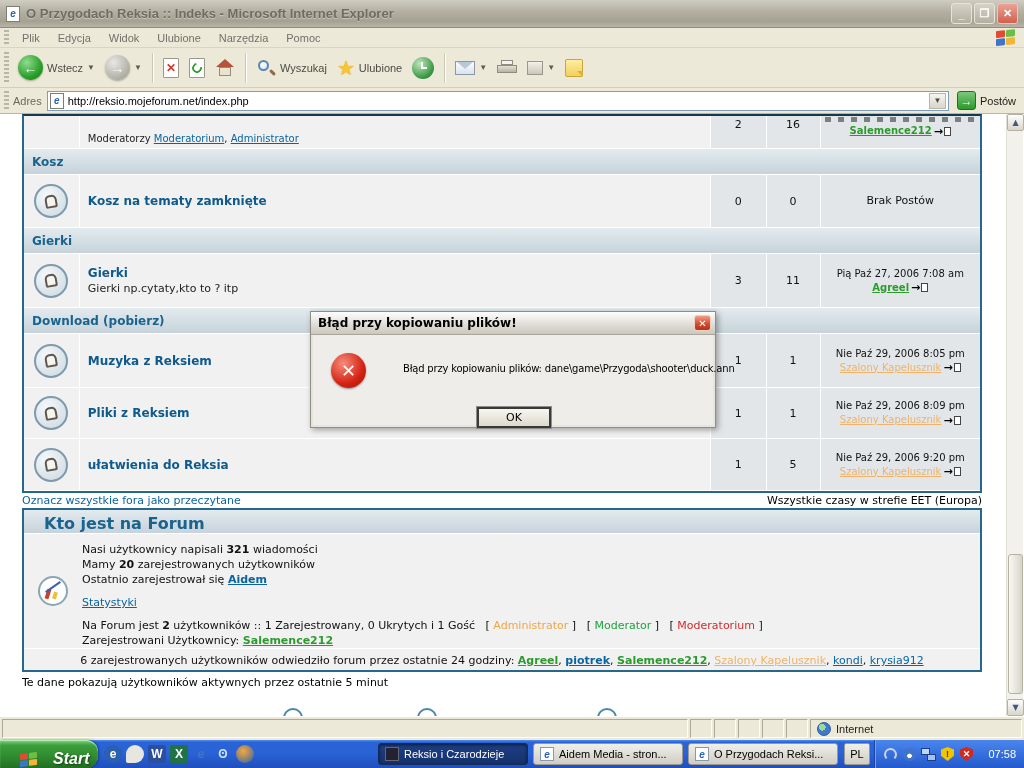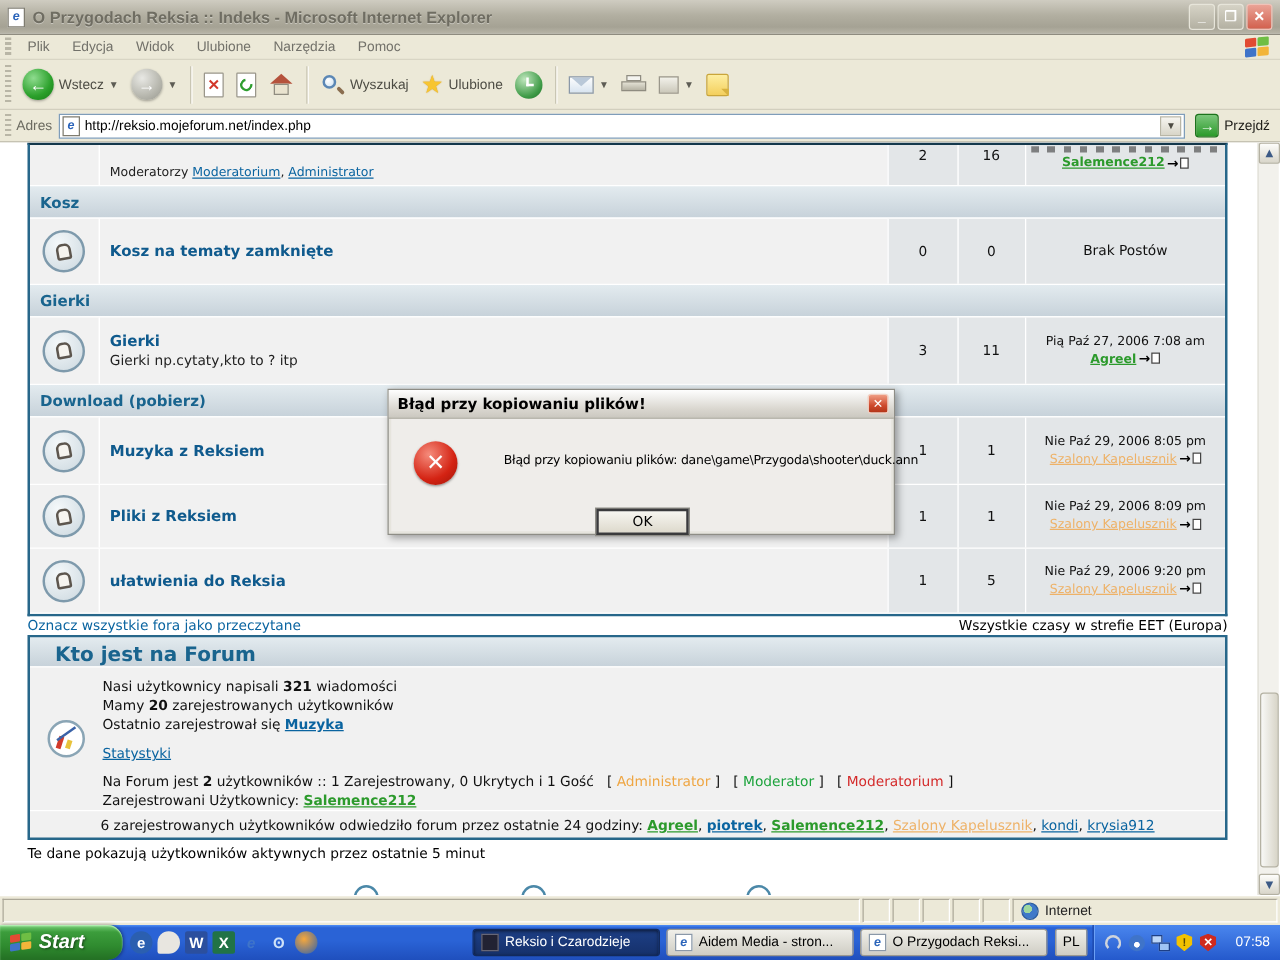--- a/index.html
+++ b/index.html
@@ -182,21 +182,21 @@
   .pane.small { width:22px; }
   .pane.zone { width:212px; display:flex; align-items:center; gap:5px; padding:0 6px; font-size:11px; color:#222; }
   .globe { width:14px; height:14px; border-radius:50%;
     background:radial-gradient(circle at 35% 35%,#9fd89f 0 30%,#3f79c9 32%); border:1px solid #2c5c9e; }
 
   
   .taskbar { position:absolute; left:0; top:740px; width:1024px; height:28px;
     background:linear-gradient(to bottom,#4f8ff7 0%,#2a63d6 8%,#2a63d6 45%,#1f4fbd 100%); display:flex; align-items:center; }
   .startbtn { width:98px; height:28px; border-radius:0 12px 12px 0;
     background:linear-gradient(to bottom,#7ed27e 0%,#3c9d3c 20%,#2f8b2f 60%,#236f23 100%);
-    display:flex; align-items:center; gap:5px; padding-left:8px;
+    display:flex; align-items:flex-end; gap:15px; padding-left:20px;
     box-shadow:inset 0 1px 1px #b8f0b8, 1px 0 3px rgba(0,0,0,.4); }
   .startbtn .s-label { color:#fff; font-style:italic; font-weight:bold; font-size:16px;
     text-shadow:1px 1px 2px rgba(0,0,0,.5); }
   .s-flag { width:18px; height:15px; display:grid; grid-template-columns:8px 8px; grid-template-rows:6px 6px;
     gap:1px; transform:skewY(-8deg); }
   .s-flag i { border-radius:1px; }
   .s-flag i:nth-child(1){background:#e14b33;} .s-flag i:nth-child(2){background:#6fbe44;}
   .s-flag i:nth-child(3){background:#3f74c9;} .s-flag i:nth-child(4){background:#f2b53a;}
   .qlaunch { display:flex; align-items:center; gap:4px; padding:0 6px; }
   .ql-ic { width:18px; height:18px; display:flex; align-items:center; justify-content:center;
@@ -321,21 +321,21 @@
 <div class="addressbar">
   <div class="grip"></div>
   <span class="addr-label">Adres</span>
   <div class="addr-field">
     <div class="page-ic">e</div>
     <span class="addr-url">http://reksio.mojeforum.net/index.php</span>
     <div class="addr-drop">▼</div>
   </div>
   <div class="go-btn">
     <span class="go-ic">→</span>
-    <span>Przejdź</span>
+    <span>Postów</span>
   </div>
 </div>
 
 <div class="content">
 
   <div class="ftable">
 
     <div class="frow" style="height:33px;">
       <div class="cell c-icon"></div>
       <div class="cell c-name" style="justify-content:flex-end;">
@@ -462,21 +462,21 @@
       <div class="p-icon-cell">
         <span class="stats-ic">
             <span class="b1"></span>
             <span class="b2"></span>
             <span class="ln"></span>
           </span>
       </div>
       <div class="p-text">
         <div><span>Nasi użytkownicy napisali </span><b>321</b><span> wiadomości</span></div>
         <div><span>Mamy </span><b>20</b><span> zarejestrowanych użytkowników</span></div>
-        <div><span>Ostatnio zarejestrował się </span><b><span class="lnk">Muzyka</span></b></div>
+        <div><span>Ostatnio zarejestrował się </span><b><span class="lnk">Aidem</span></b></div>
         <div class="gap8"></div>
         <div><span class="lnk">Statystyki</span></div>
         <div class="gap8"></div>
         <div>
           <span>Na Forum jest </span><b>2</b><span> użytkowników :: 1 Zarejestrowany, 0 Ukrytych i 1 Gość</span>
           &nbsp;&nbsp;<span>[ </span><span class="role-admin">Administrator</span><span> ]</span>
           &nbsp;&nbsp;<span>[ </span><span class="role-mod">Moderator</span><span> ]</span>
           &nbsp;&nbsp;<span>[ </span><span class="role-modum">Moderatorium</span><span> ]</span>
         </div>
         <div><span>Zarejestrowani Użytkownicy: </span><span class="lnk-green">Salemence212</span></div>

